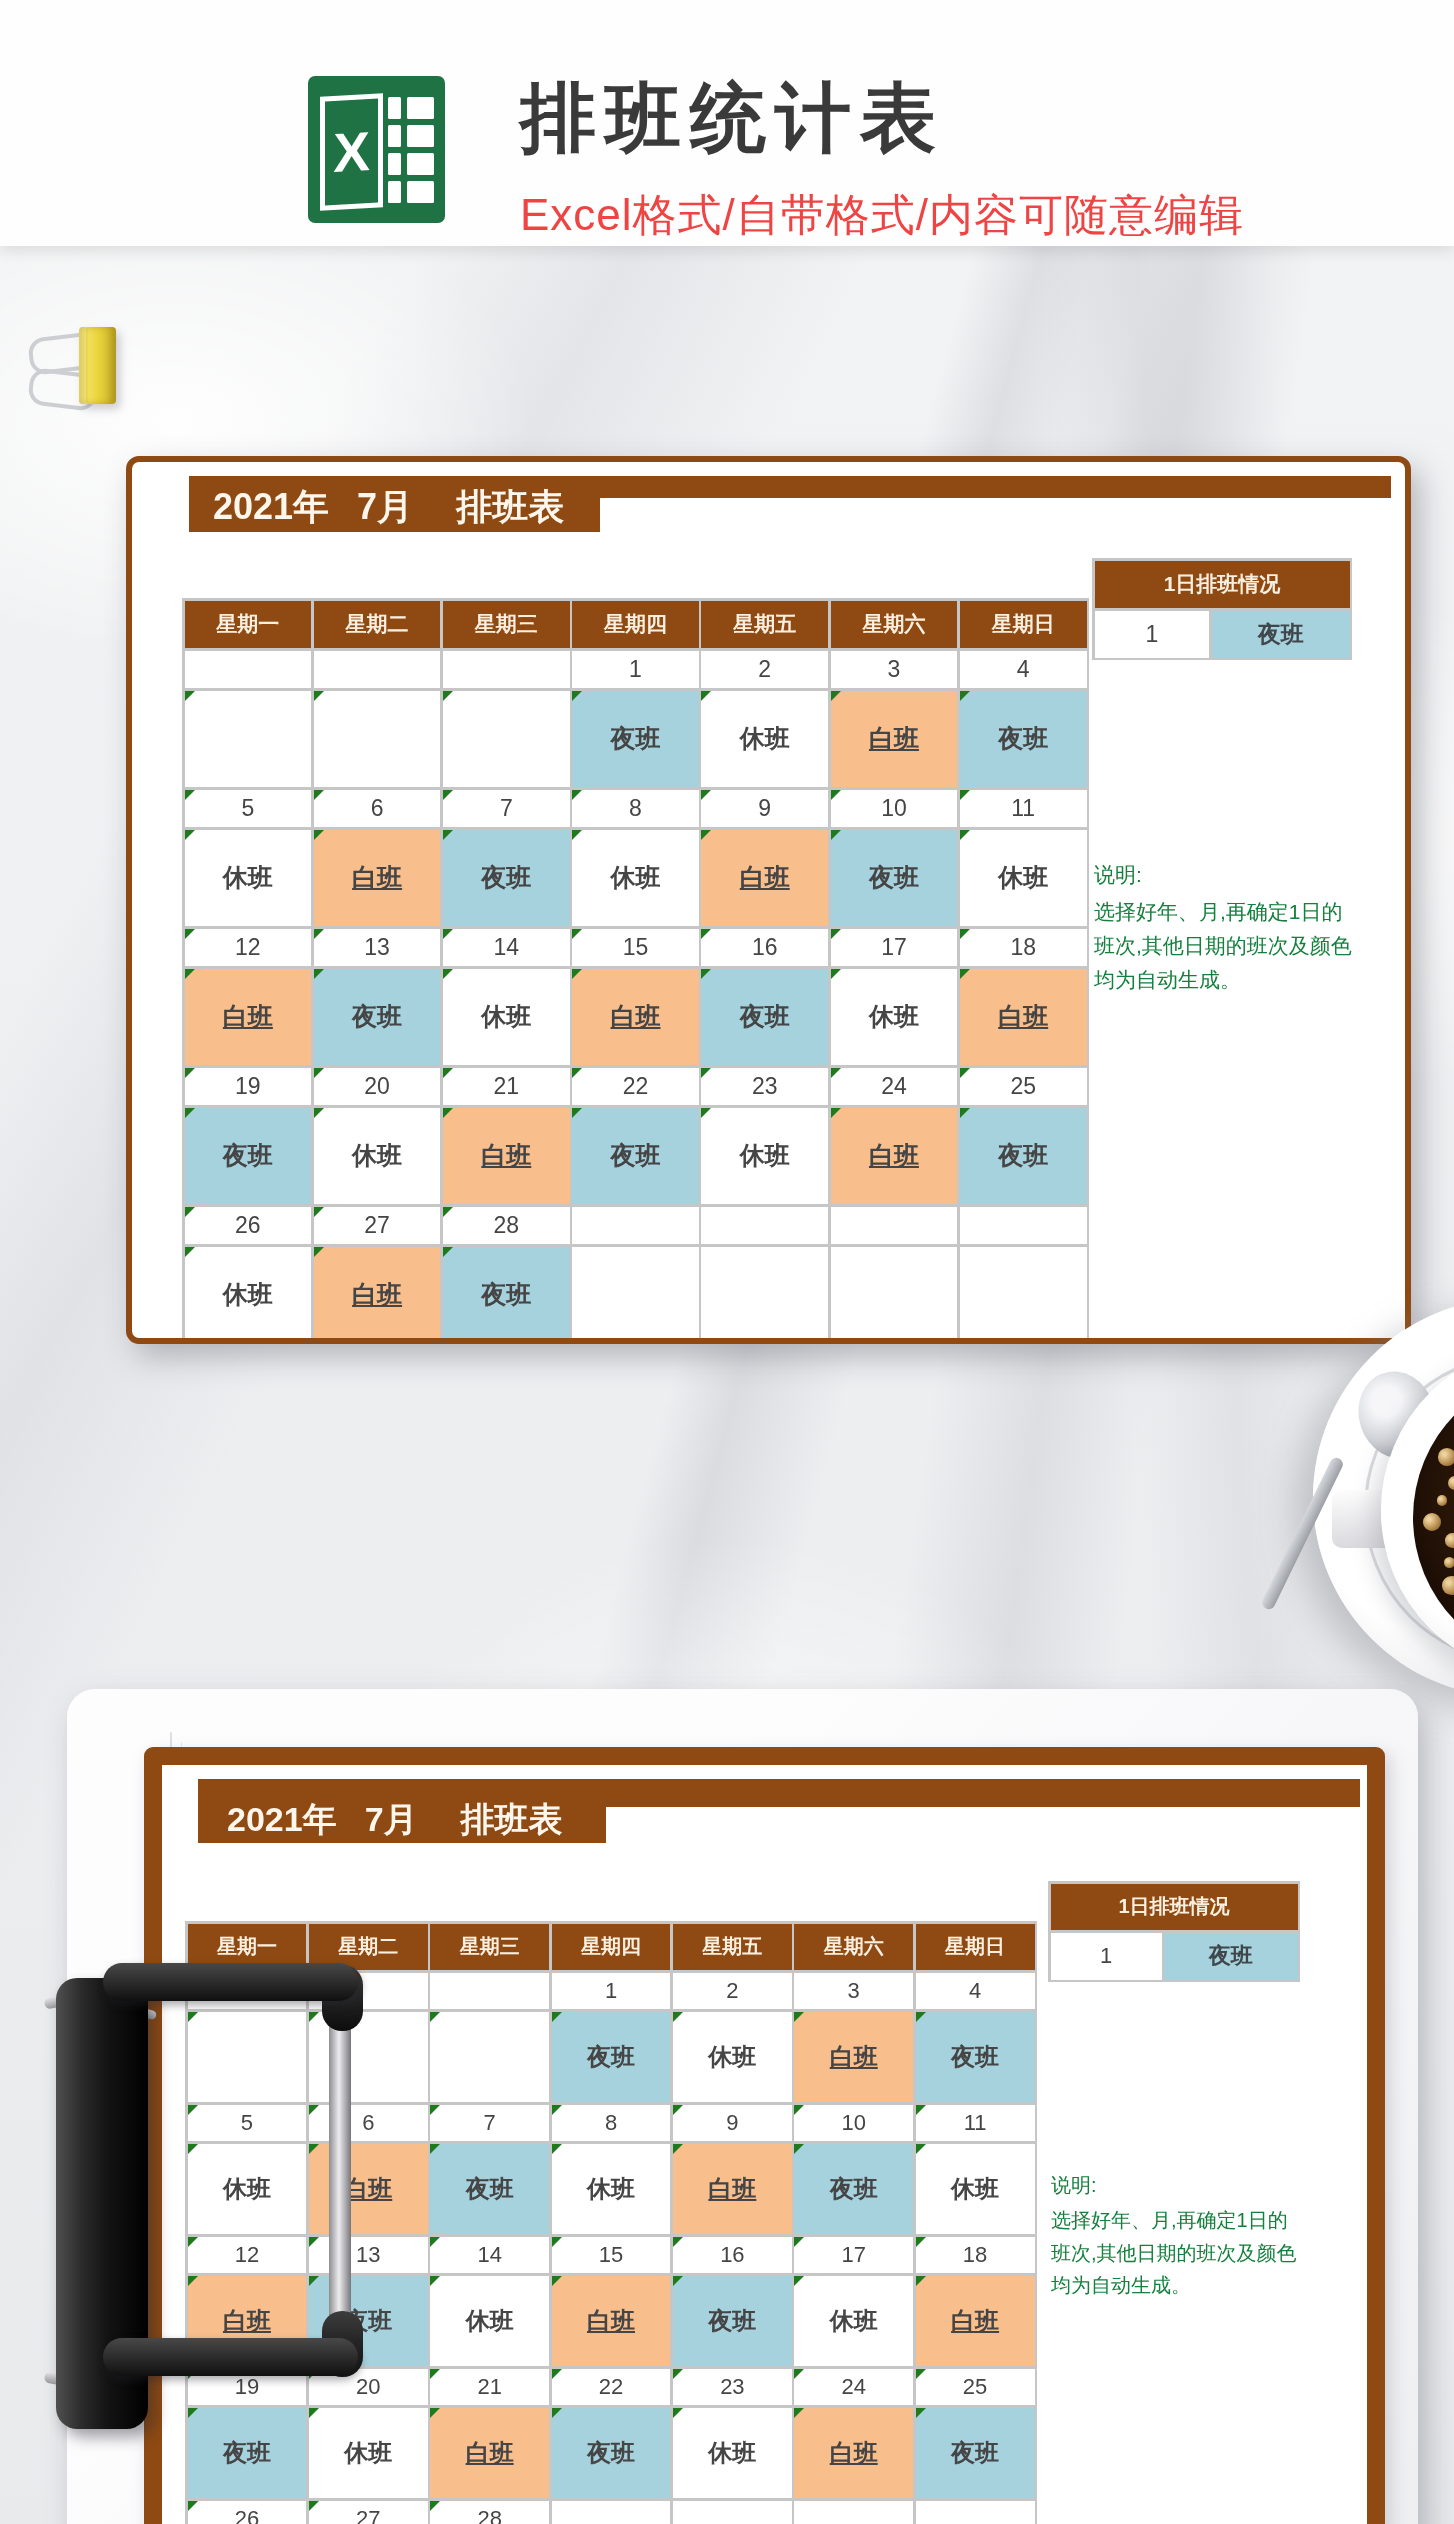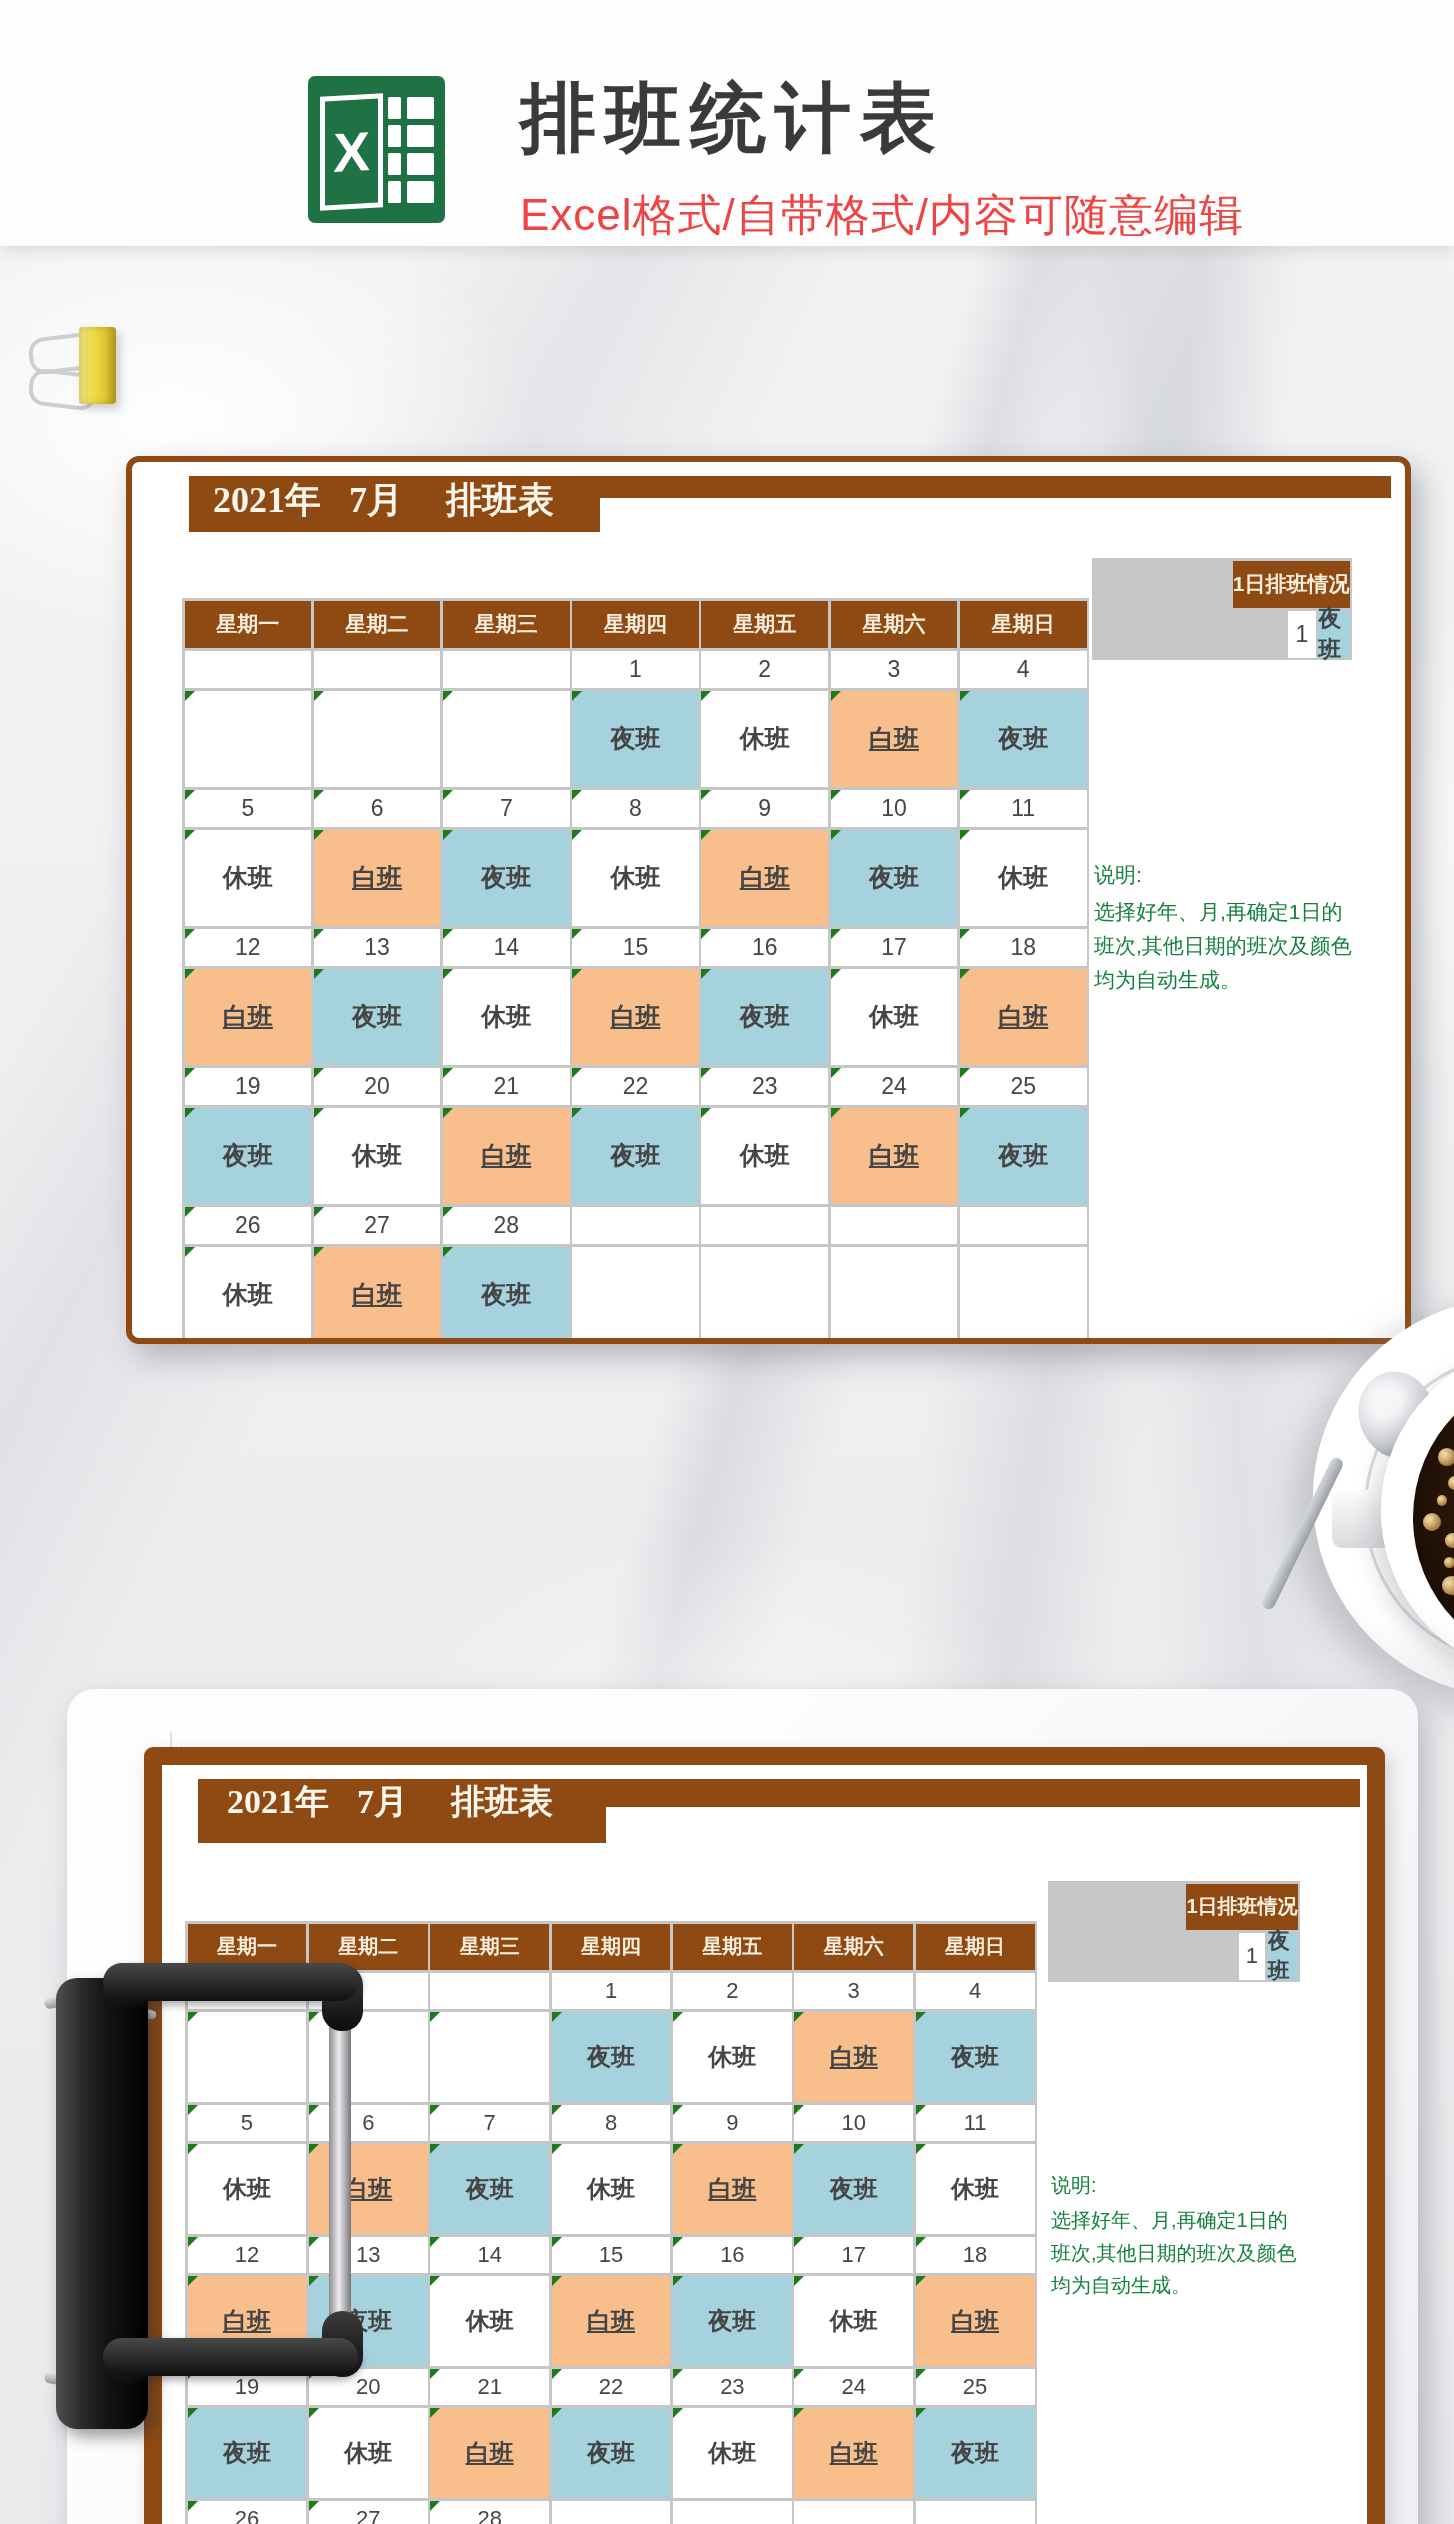--- a/index.html
+++ b/index.html
@@ -39,21 +39,21 @@
     box-shadow:inset 7px 0 0 rgba(255,255,255,.25), inset -5px 0 7px rgba(120,100,10,.35), 4px 5px 9px rgba(120,120,130,.35);}
   
   .card{position:absolute;background:#fff;overflow:hidden;}
   .card1{left:126px;top:456px;width:1273px;height:876px;border:6.6px solid var(--brown,#8E4A12);
     border-radius:13px;box-shadow:10px 13px 30px rgba(110,112,125,.45);}
   .card2{left:144px;top:1747px;width:1205px;height:864px;border:18px solid var(--brown,#8E4A12);
     border-radius:9px;box-shadow:5px 7px 17px rgba(120,122,135,.30);}
   .cal-title-strip{position:absolute;background:var(--brown,#8E4A12);}
   .card1 .cal-title-strip{left:434px;top:13.6px;right:13.6px;height:22px;}
   .card2 .cal-title-strip{left:414px;top:14px;right:7px;height:28px;}
-  .cal-title-block{position:absolute;background:var(--brown,#8E4A12);color:#fdf6ec;display:flex;align-items:flex-start;font-family:Liberation Serif, serif;}
+  .cal-title-block{position:absolute;background:var(--brown,#8E4A12);color:#fdf6ec;display:flex;align-items:flex-end;}
   .card1 .cal-title-block{left:57px;top:13.6px;width:387px;height:56px;font-size:36px;padding-left:24px;}
   .card2 .cal-title-block{left:36px;top:14px;width:379px;height:64px;font-size:34px;padding-left:29px;}
   .tb-month{margin-left:28px;}
   .tb-label{margin-left:43px;}
   
   .cal-table{position:absolute;background:#c6c6c6;padding:2.5px;display:flex;flex-direction:column;gap:3px;margin-top:40px;}
   .card1 .cal-table{left:50px;top:96px;width:902px;}
   .card2 .cal-table{left:23px;top:116px;width:847px;}
   .trow{display:flex;gap:2.5px;}
   .cell{flex:1;position:relative;background:#fff;display:flex;align-items:center;justify-content:center;
@@ -64,21 +64,21 @@
   .card1 .row-shift{height:96px;} .card2 .row-shift{height:90px;}
   .card1 .row-head .cell{font-size:21px;} .card2 .row-head .cell{font-size:20px;}
   .card1 .row-date .cell{font-size:23px;} .card2 .row-date .cell{font-size:22px;}
   .card1 .row-shift .cell{font-size:25px;font-weight:bold;} .card2 .row-shift .cell{font-size:24px;font-weight:bold;}
   .shift-night{background:var(--night,#A6D2DE);}
   .shift-day{background:var(--day,#F8BF8D);text-decoration:underline;}
   .shift-rest{background:#fff;}
   .tri::before{content:"";position:absolute;left:0;top:0;border-top:10px solid var(--tri,#1F7A1E);
     border-right:10px solid transparent;}
   
-  .side-panel{position:absolute;background:#c6c6c6;padding:2.5px;display:flex;flex-direction:column;gap:3px;align-items:flex-end;}
+  .side-panel{position:absolute;background:#c6c6c6;padding:2.5px;display:flex;flex-direction:column;gap:3px;}
   .card1 .side-panel{left:960px;top:96px;width:255px;}
   .card2 .side-panel{left:886px;top:116px;width:247px;}
   .sp-head{background:var(--brown,#8E4A12);color:#fbefe0;display:flex;align-items:center;justify-content:center;font-weight:bold;}
   .card1 .sp-head{height:47px;font-size:21px;} .card2 .sp-head{height:46px;font-size:20px;}
   .sp-row{display:flex;gap:2.5px;}
   .card1 .sp-row{height:47px;} .card2 .sp-row{height:47px;}
   .sp-day{flex:0 0 45%;background:#fff;display:flex;align-items:center;justify-content:center;color:#454545;}
   .sp-shift{flex:1;background:var(--night,#A6D2DE);display:flex;align-items:center;justify-content:center;color:#40474b;font-weight:bold;}
   .card1 .sp-day,.card1 .sp-shift{font-size:23px;} .card2 .sp-day,.card2 .sp-shift{font-size:22px;}
   

